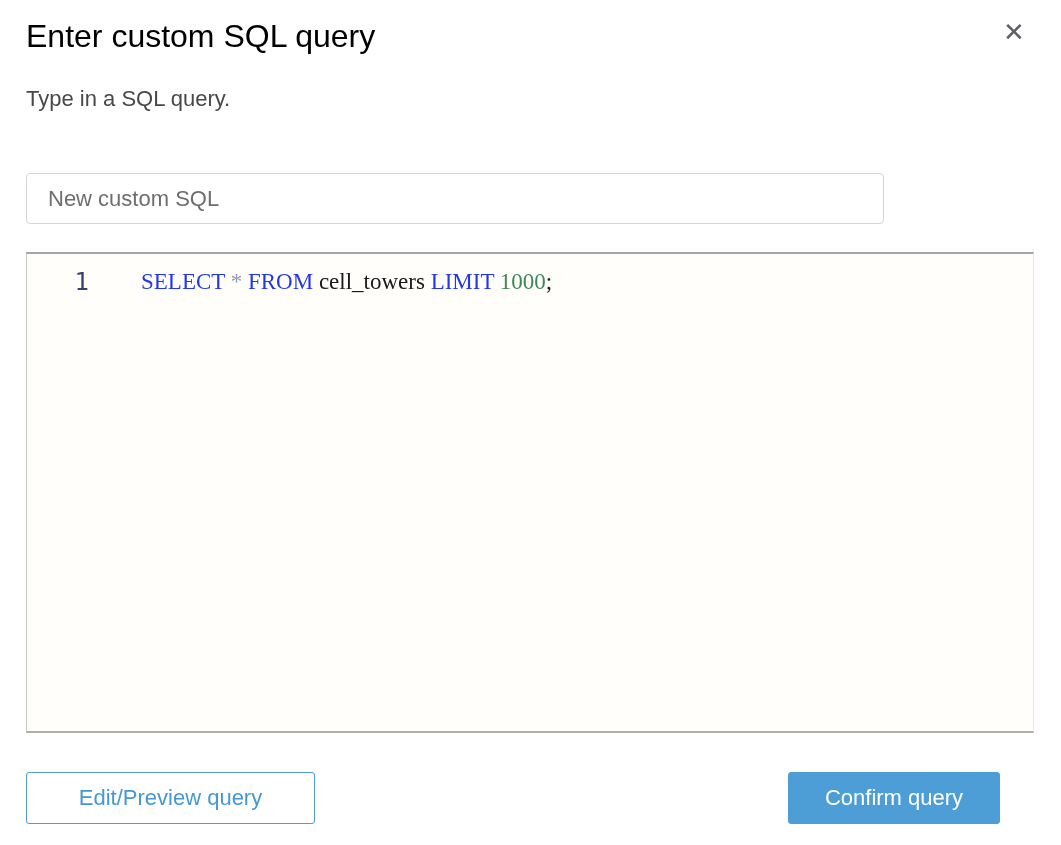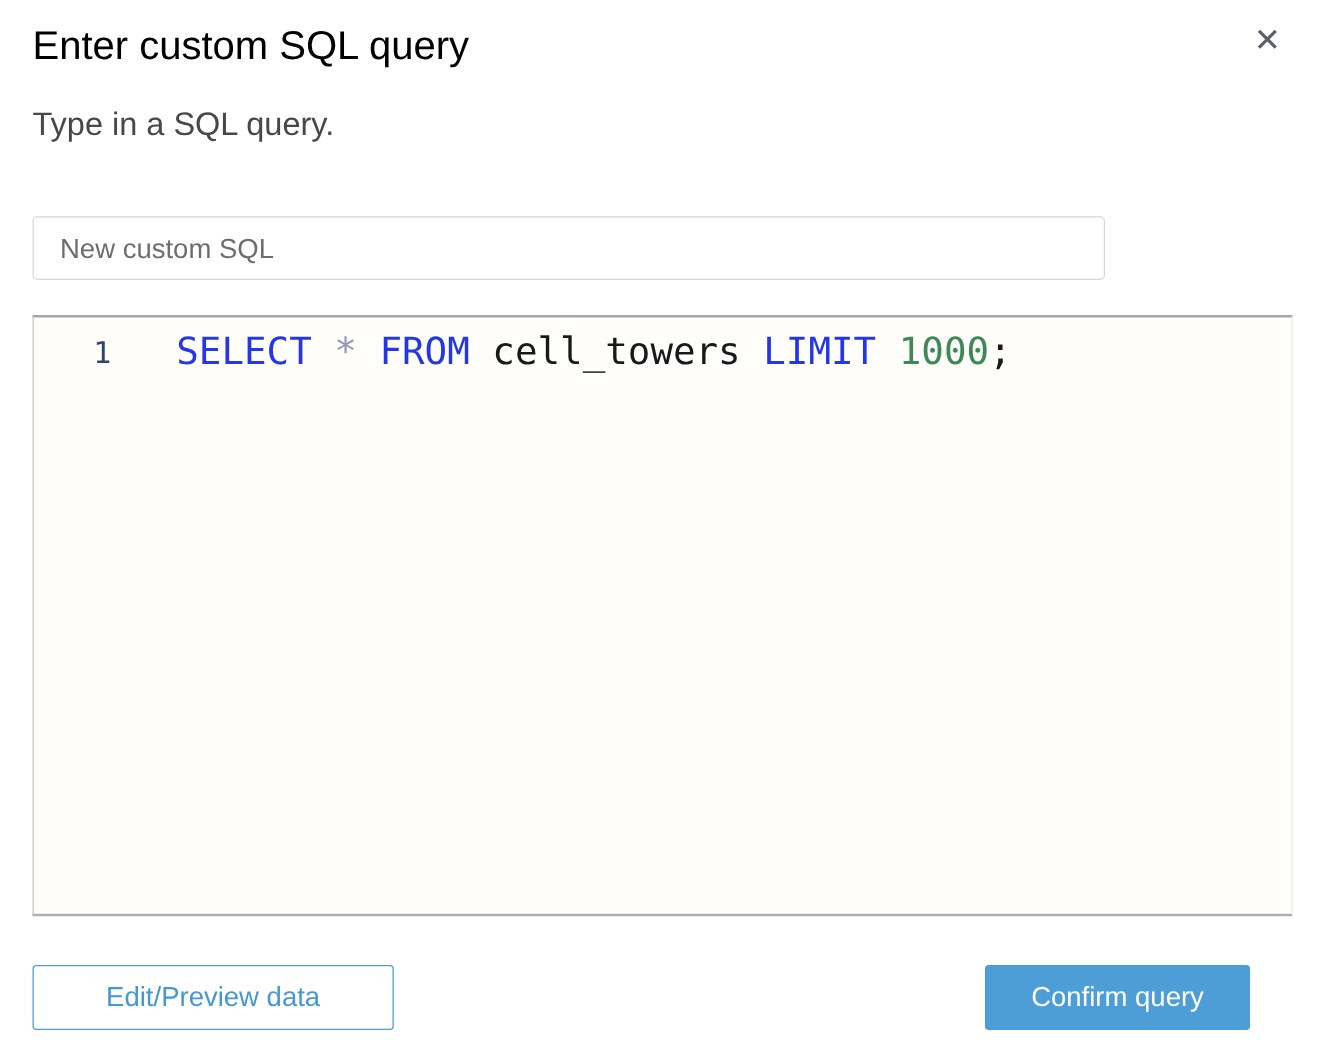--- a/index.html
+++ b/index.html
@@ -41,21 +41,21 @@
   }
   .close-btn .x-glyph {
     font-family: "DejaVu Sans", sans-serif;
     font-weight: 300;
   }
 
   .dialog-subtitle {
     position: absolute;
     left: 26px;
     top: 85px;
-    font-size: 26px;
+    font-size: 22px;
     line-height: 28px;
     color: #484848;
     margin: 0;
   }
 
   .name-input {
     position: absolute;
     left: 26px;
     top: 173px;
     width: 858px;
@@ -92,24 +92,25 @@
   .gutter-cell {
     width: 62px;
     flex: 0 0 62px;
     text-align: right;
     font-size: 24px;
     line-height: 32px;
     color: #31436e;
   }
   .code-line {
     padding-left: 52px;
-    font-size: 30px;
+    font-size: 23px;
     line-height: 32px;
     white-space: pre;
     color: #17191c;
+    font-family: Liberation Serif, serif;
   }
   .tok-keyword  { color: #2337e8; }
   .tok-operator { color: #8f9bb3; }
   .tok-identifier { color: #17191c; }
   .tok-number   { color: #3e8757; }
   .tok-punct    { color: #17191c; }
 
   .btn {
     position: absolute;
     top: 772px;
@@ -147,15 +148,15 @@
 
 <input class="name-input" type="text" value="New custom SQL" style="">
 
 <div class="sql-editor">
   <div class="code-row">
     <div class="gutter-cell">1</div>
     <div class="code-line"><span class="tok-keyword">SELECT</span><span> </span><span class="tok-operator">*</span><span> </span><span class="tok-keyword">FROM</span><span> </span><span class="tok-identifier">cell_towers</span><span> </span><span class="tok-keyword">LIMIT</span><span> </span><span class="tok-number">1000</span><span class="tok-punct">;</span></div>
   </div>
 </div>
 
-<button class="btn btn-secondary">Edit/Preview data</button>
+<button class="btn btn-secondary">Edit/Preview query</button>
 
 <button class="btn btn-primary">Confirm query</button>
 
 </body></html>

